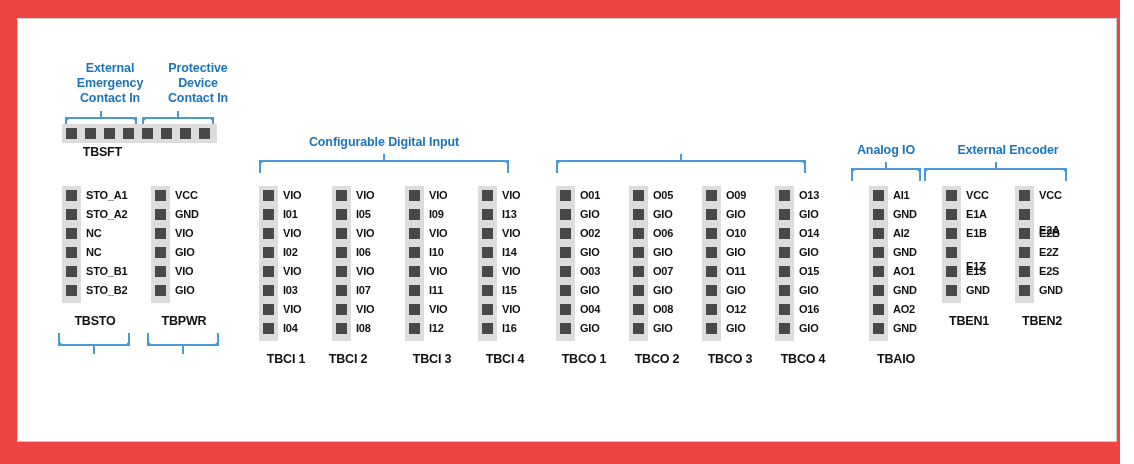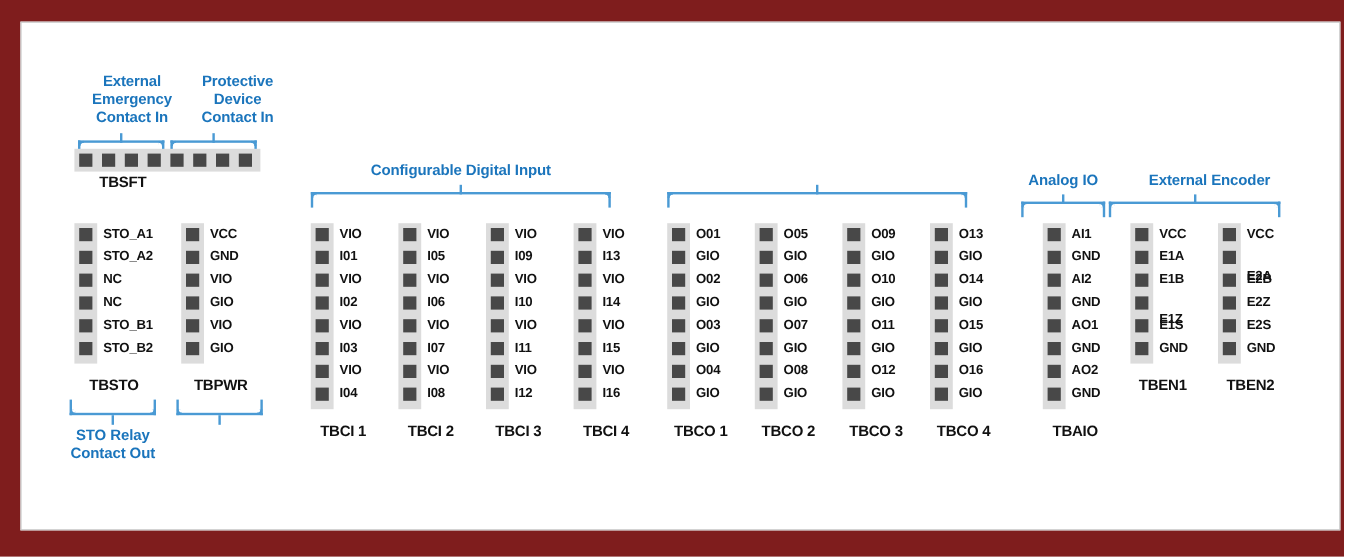--- a/index.html
+++ b/index.html
@@ -1,17 +1,17 @@
 <!DOCTYPE html>
 <html><head>
 <meta charset="utf-8">
 <style>
   html,body{margin:0;padding:0;background:#ffffff;}
   body{width:1134px;height:464px;font-family:"Liberation Sans",sans-serif;}
-  #root{position:relative;width:1120px;height:464px;overflow:hidden;background:#7f1d1d;}
+  #root{position:relative;width:1120px;height:464px;overflow:hidden;background:#ef4444;}
   .panel{position:absolute;left:17px;top:18px;width:1100px;height:424px;
          border:1px solid #c9c9c9;background:#fff;box-sizing:border-box;}
 
   
   .cap{position:absolute;color:#1b75bc;font-weight:bold;font-size:12.5px;
        line-height:15px;text-align:center;letter-spacing:-0.1px;}
 
   
   .tbname{position:absolute;color:#111;font-weight:bold;font-size:12.5px;
           text-align:center;letter-spacing:-0.2px;}
@@ -109,21 +109,20 @@
     </div>
     <div class="tbname" style="left:32px;top:295px;width:90px;">TBSTO</div>
     <div class="brkd" style="left:40px;top:314px;width:72px;height:21px;">
       <div class="bar"></div>
         <div class="lft"></div>
         <div class="rgt"></div>
       <div class="cl"></div>
         <div class="cr"></div>
         <div class="stem"></div>
     </div>
-    <div class="cap" style="left:30px;top:337px;width:92px;">STO Relay<br>Contact Out</div>
 
     <div class="vcol" style="left:133px;top:167px;">
       <div class="strip" style="height:117px;"></div>
       <div class="pin" style="top:4px;"></div>
       <div class="lbl" style="top:4px;">VCC</div>
       <div class="pin" style="top:23px;"></div>
       <div class="lbl" style="top:23px;">GND</div>
       <div class="pin" style="top:42px;"></div>
       <div class="lbl" style="top:42px;">VIO</div>
       <div class="pin" style="top:61px;"></div>
@@ -186,21 +185,21 @@
       <div class="lbl" style="top:61px;">I06</div>
       <div class="pin" style="top:80px;"></div>
       <div class="lbl" style="top:80px;">VIO</div>
       <div class="pin" style="top:99px;"></div>
       <div class="lbl" style="top:99px;">I07</div>
       <div class="pin" style="top:118px;"></div>
       <div class="lbl" style="top:118px;">VIO</div>
       <div class="pin" style="top:137px;"></div>
       <div class="lbl" style="top:137px;">I08</div>
     </div>
-    <div class="tbname" style="left:301px;top:333px;width:80px;text-align:center;">TBCI 2</div>
+    <div class="tbname" style="left:290px;top:333px;width:80px;text-align:center;">TBCI 2</div>
 
     <div class="vcol" style="left:387px;top:167px;">
       <div class="strip" style="height:155px;"></div>
       <div class="pin" style="top:4px;"></div>
       <div class="lbl" style="top:4px;">VIO</div>
       <div class="pin" style="top:23px;"></div>
       <div class="lbl" style="top:23px;">I09</div>
       <div class="pin" style="top:42px;"></div>
       <div class="lbl" style="top:42px;">VIO</div>
       <div class="pin" style="top:61px;"></div>

